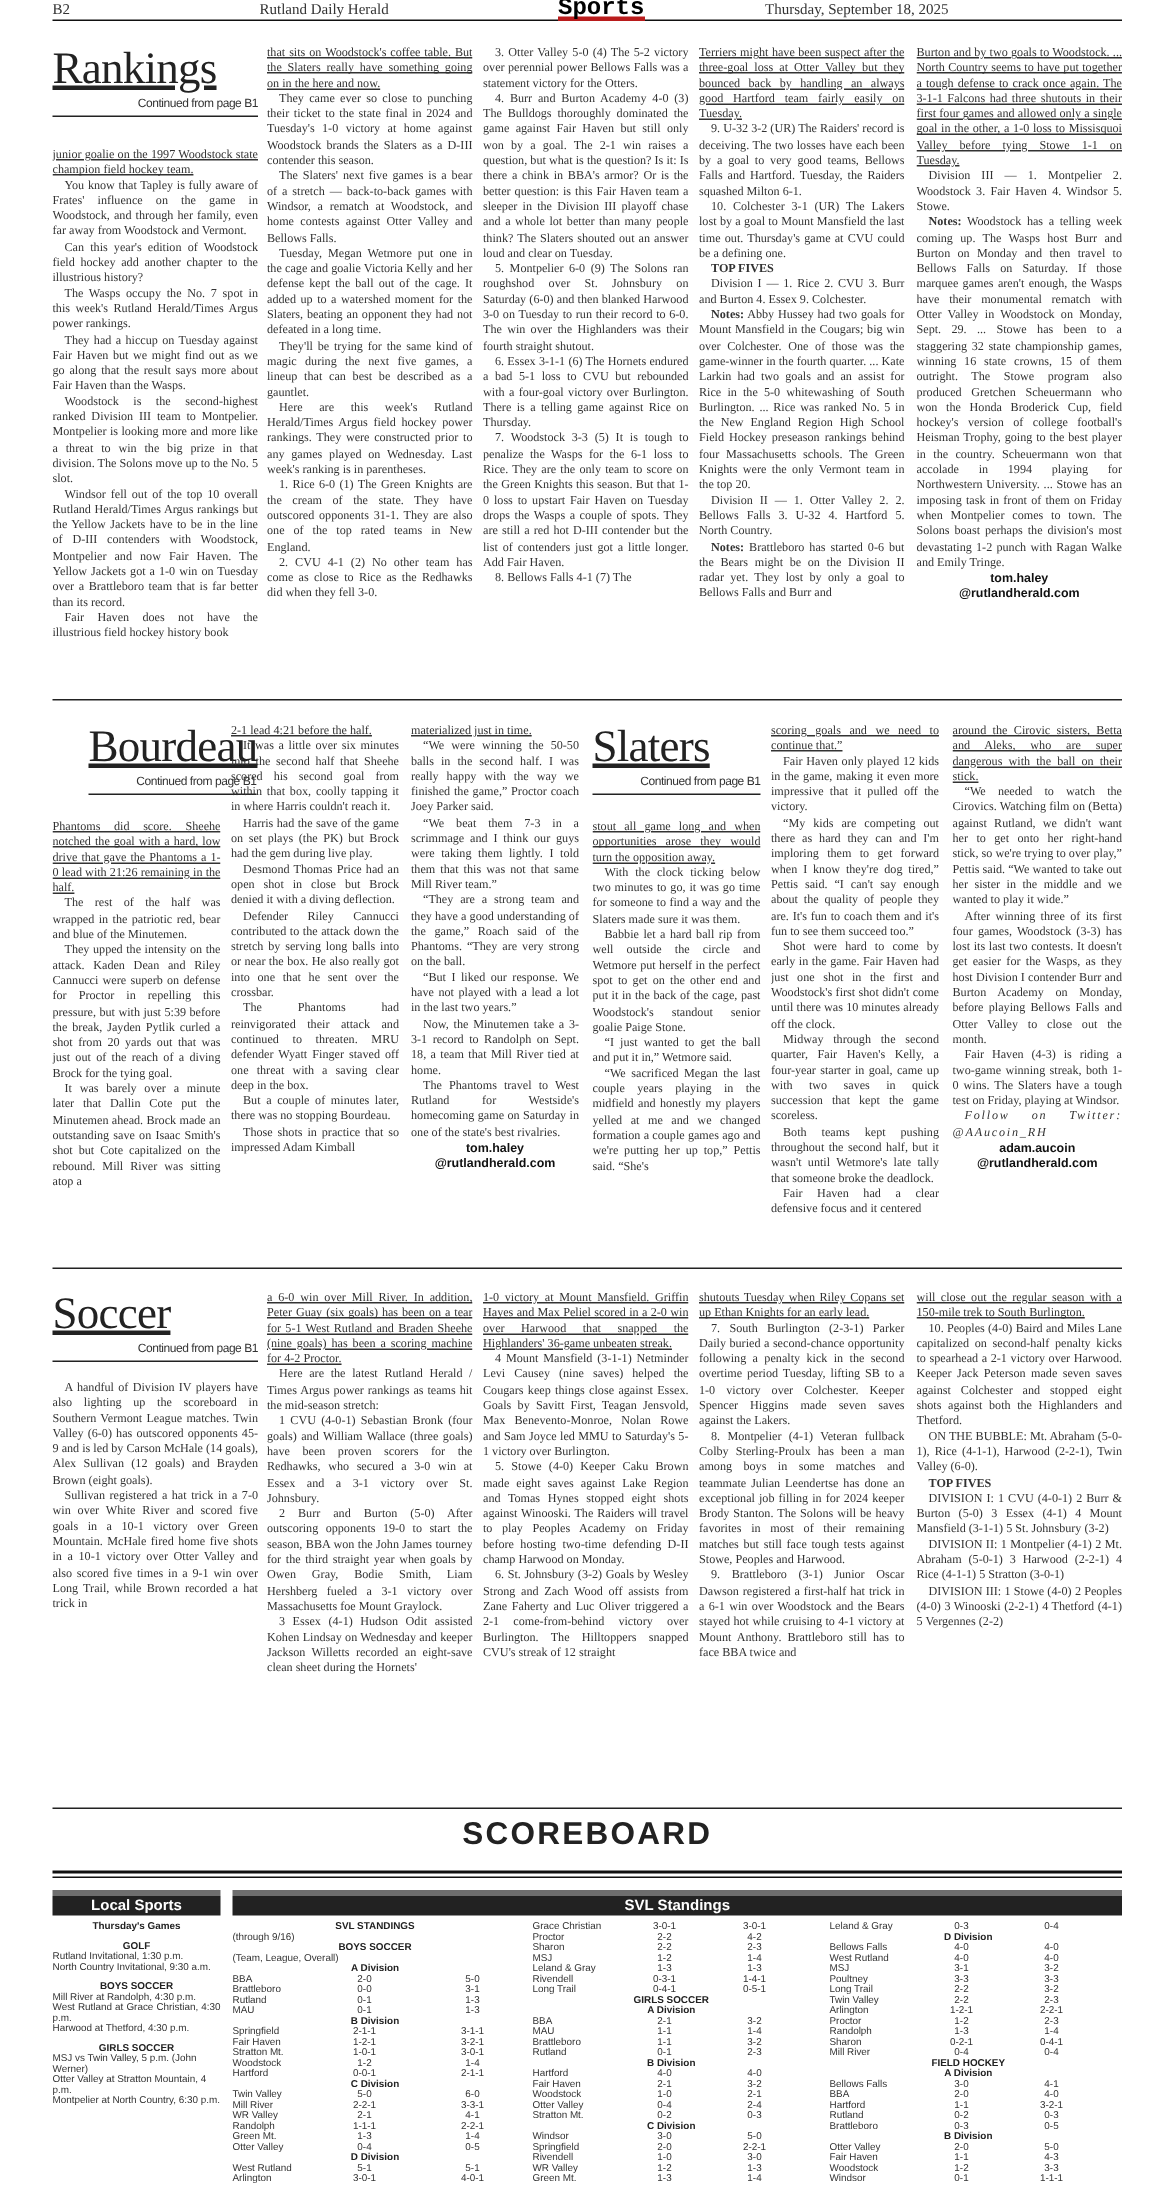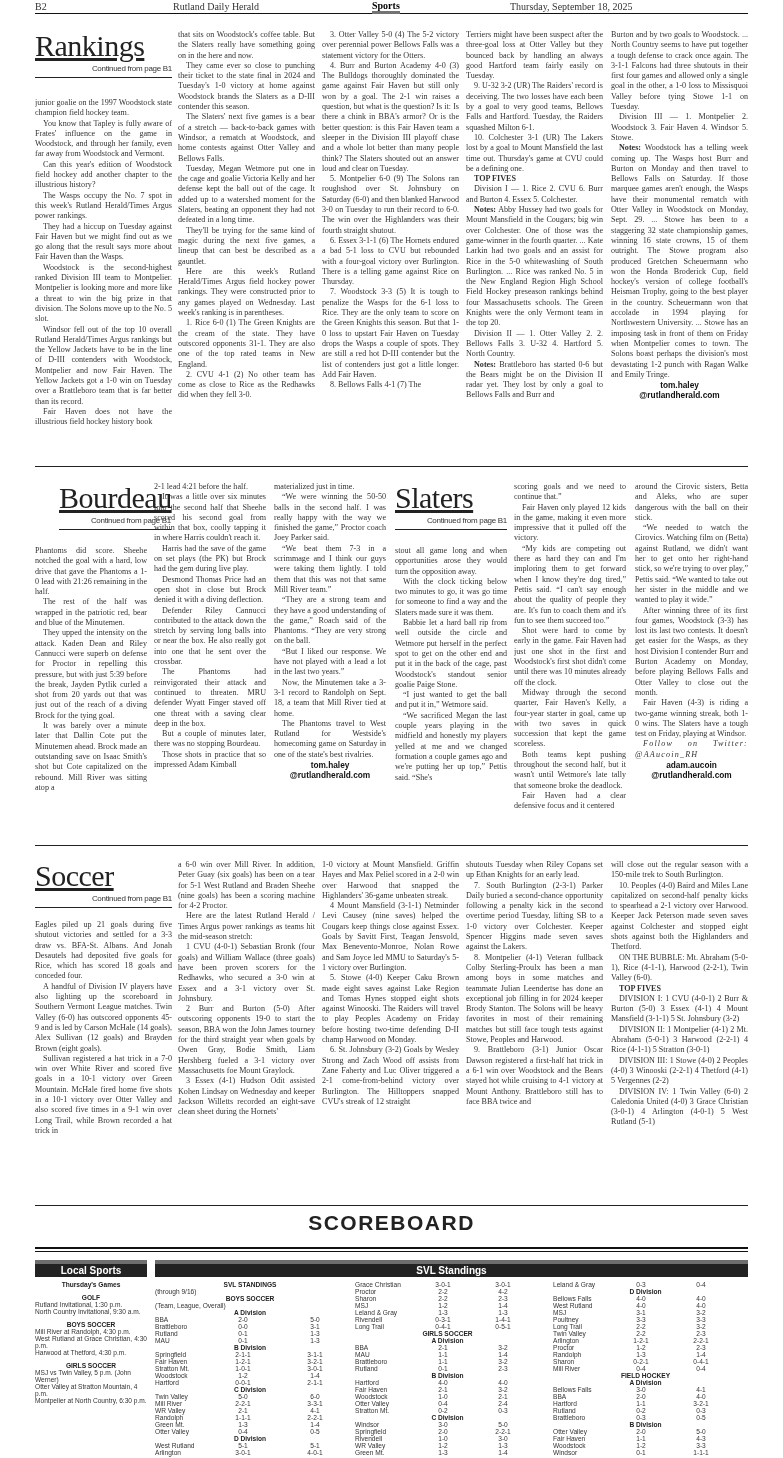--- a/index.html
+++ b/index.html
@@ -3,30 +3,30 @@
 <meta charset="utf-8">
 <style>
   * { box-sizing: border-box; margin: 0; padding: 0; }
   html, body { width: 783px; height: 1458px; background: #fff; overflow: hidden; }
   body { font-family: "Liberation Serif", "DejaVu Serif", serif; color: #222; position: relative; }
 
   .masthead { position: absolute; top: 0; left: 35px; width: 713px; height: 14px; border-bottom: 1.5px solid #111; font-size: 10px; color: #333; }
   .masthead span { position: absolute; top: 1px; }
   .mh-page { left: 0; }
   .mh-paper { left: 138px; }
-  .mh-section { left: 337px; font-family: Liberation Serif, serif; font-weight: bold; font-size: 10px; color: #000; border-bottom: 3px solid #737373; line-height: 11px; top: 0 !important; }
+  .mh-section { left: 337px; font-family: Liberation Mono, monospace; font-weight: bold; font-size: 16px; color: #000; border-bottom: 3px solid #b91c1c; line-height: 11px; top: 0 !important; }
   .mh-date { left: 475px; }
 
   .story { position: absolute; left: 35px; width: 713px; }
   .story-head { position: absolute; left: 0; top: 0; width: 137px; }
   .story-title { font-family: "Liberation Serif", serif; font-size: 30px; color: #222; line-height: 32px; letter-spacing: -0.5px; text-decoration: underline; }
   .story-cont { font-family: "Liberation Sans", sans-serif; font-size: 8px; text-align: right; color: #333; margin-top: 2px; padding-bottom: 4px; border-bottom: 1.5px solid #222; letter-spacing: -0.3px; }
   .col { position: absolute; font-size: 8.1px; line-height: 10.3px; text-align: justify; color: #333; overflow: hidden; }
   .col p { text-indent: 8px; }
-  .col p.noind { text-indent: 0; }
+  .col p.noind { text-indent: 0; text-decoration: underline; }
   .col .bold { font-weight: bold; }
   .byline { font-family: "Liberation Sans", sans-serif; font-weight: bold; font-size: 8.3px; text-align: center; color: #111; line-height: 10px; text-indent: 0 !important; }
   .twitter { font-style: italic; letter-spacing: 1.2px; }
   .rule { position: absolute; left: 35px; width: 713px; border-top: 1.5px solid #222; }
 
   .scoreboard-title { position: absolute; top: 1211px; left: 35px; width: 713px; text-align: center; font-family: "Liberation Sans", sans-serif; font-size: 21px; letter-spacing: 1.5px; color: #222; font-weight: bold; }
   .sb-rule1 { position: absolute; top: 1247px; left: 35px; width: 713px; border-top: 2px solid #111; }
   .sb-rule2 { position: absolute; top: 1251px; left: 35px; width: 713px; border-top: 1px solid #111; }
   .sb-bar { position: absolute; top: 1260px; height: 17px; background: linear-gradient(#6e6e6e 0 4px, #222 4px); color: #fff; font-family: "Liberation Sans", sans-serif; font-weight: bold; font-size: 10px; line-height: 21px; text-align: center; }
   .sb { position: absolute; font-family: "Liberation Sans", sans-serif; font-size: 6.6px; line-height: 7px; color: #333; }
@@ -79,21 +79,21 @@
     <p>5. Montpelier 6-0 (9) The Solons ran roughshod over St. Johnsbury on Saturday (6-0) and then blanked Harwood 3-0 on Tuesday to run their record to 6-0. The win over the Highlanders was their fourth straight shutout.</p>
     <p>6. Essex 3-1-1 (6) The Hornets endured a bad 5-1 loss to CVU but rebounded with a four-goal victory over Burlington. There is a telling game against Rice on Thursday.</p>
     <p>7. Woodstock 3-3 (5) It is tough to penalize the Wasps for the 6-1 loss to Rice. They are the only team to score on the Green Knights this season. But that 1-0 loss to upstart Fair Haven on Tuesday drops the Wasps a couple of spots. They are still a red hot D-III contender but the list of contenders just got a little longer. Add Fair Haven.</p>
     <p>8. Bellows Falls 4-1 (7) The</p>
   </div>
   <div class="col" style="left:431px; top:0; width:137px; height:413px;">
     <p class="noind">Terriers might have been suspect after the three-goal loss at Otter Valley but they bounced back by handling an always good Hartford team fairly easily on Tuesday.</p>
     <p>9. U-32 3-2 (UR) The Raiders' record is deceiving. The two losses have each been by a goal to very good teams, Bellows Falls and Hartford. Tuesday, the Raiders squashed Milton 6-1.</p>
     <p>10. Colchester 3-1 (UR) The Lakers lost by a goal to Mount Mansfield the last time out. Thursday's game at CVU could be a defining one.</p>
     <p class="bold">TOP FIVES</p>
-    <p>Division I — 1. Rice 2. CVU 6. Burr and Burton 4. Essex 5. Colchester.</p>
+    <p>Division I — 1. Rice 2. CVU 3. Burr and Burton 4. Essex 9. Colchester.</p>
     <p><span class="bold">Notes:</span> <span>Abby Hussey had two goals for Mount Mansfield in the Cougars; big win over Colchester. One of those was the game-winner in the fourth quarter. ... Kate Larkin had two goals and an assist for Rice in the 5-0 whitewashing of South Burlington. ... Rice was ranked No. 5 in the New England Region High School Field Hockey preseason rankings behind four Massachusetts schools. The Green Knights were the only Vermont team in the top 20.</span></p>
     <p>Division II — 1. Otter Valley 2. 2. Bellows Falls 3. U-32 4. Hartford 5. North Country.</p>
     <p><span class="bold">Notes:</span> <span>Brattleboro has started 0-6 but the Bears might be on the Division II radar yet. They lost by only a goal to Bellows Falls and Burr and</span></p>
   </div>
   <div class="col" style="left:576px; top:0; width:137px; height:413px;">
     <p class="noind">Burton and by two goals to Woodstock. ... North Country seems to have put together a tough defense to crack once again. The 3-1-1 Falcons had three shutouts in their first four games and allowed only a single goal in the other, a 1-0 loss to Missisquoi Valley before tying Stowe 1-1 on Tuesday.</p>
     <p>Division III — 1. Montpelier 2. Woodstock 3. Fair Haven 4. Windsor 5. Stowe.</p>
     <p><span class="bold">Notes:</span> <span>Woodstock has a telling week coming up. The Wasps host Burr and Burton on Monday and then travel to Bellows Falls on Saturday. If those marquee games aren't enough, the Wasps have their monumental rematch with Otter Valley in Woodstock on Monday, Sept. 29. ... Stowe has been to a staggering 32 state championship games, winning 16 state crowns, 15 of them outright. The Stowe program also produced Gretchen Scheuermann who won the Honda Broderick Cup, field hockey's version of college football's Heisman Trophy, going to the best player in the country. Scheuermann won that accolade in 1994 playing for Northwestern University. ... Stowe has an imposing task in front of them on Friday when Montpelier comes to town. The Solons boast perhaps the division's most devastating 1-2 punch with Ragan Walke and Emily Tringe.</span></p>
     <p class="byline">tom.haley</p>
     <p class="byline">@rutlandherald.com</p>
@@ -167,21 +167,20 @@
   </div>
 </div>
 <div class="rule" style="top:845px;"></div>
 
 <div class="story" style="top:860px; height:330px;">
   <div class="story-head">
     <div class="story-title">Soccer</div>
     <div class="story-cont">Continued from page B1</div>
   </div>
   <div class="col" style="left:0; top:60px; width:137px; height:262px;">
-    <p class="noind">Eagles piled up 21 goals during five shutout victories and settled for a 3-3 draw vs. BFA-St. Albans. And Jonah Desautels had deposited five goals for Rice, which has scored 18 goals and conceded four.</p>
     <p>A handful of Division IV players have also lighting up the scoreboard in Southern Vermont League matches. Twin Valley (6-0) has outscored opponents 45-9 and is led by Carson McHale (14 goals), Alex Sullivan (12 goals) and Brayden Brown (eight goals).</p>
     <p>Sullivan registered a hat trick in a 7-0 win over White River and scored five goals in a 10-1 victory over Green Mountain. McHale fired home five shots in a 10-1 victory over Otter Valley and also scored five times in a 9-1 win over Long Trail, while Brown recorded a hat trick in</p>
   </div>
   <div class="col" style="left:143px; top:0; width:137px; height:322px;">
     <p class="noind">a 6-0 win over Mill River. In addition, Peter Guay (six goals) has been on a tear for 5-1 West Rutland and Braden Sheehe (nine goals) has been a scoring machine for 4-2 Proctor.</p>
     <p>Here are the latest Rutland Herald / Times Argus power rankings as teams hit the mid-season stretch:</p>
     <p>1 CVU (4-0-1) Sebastian Bronk (four goals) and William Wallace (three goals) have been proven scorers for the Redhawks, who secured a 3-0 win at Essex and a 3-1 victory over St. Johnsbury.</p>
     <p>2 Burr and Burton (5-0) After outscoring opponents 19-0 to start the season, BBA won the John James tourney for the third straight year when goals by Owen Gray, Bodie Smith, Liam Hershberg fueled a 3-1 victory over Massachusetts foe Mount Graylock.</p>
     <p>3 Essex (4-1) Hudson Odit assisted Kohen Lindsay on Wednesday and keeper Jackson Willetts recorded an eight-save clean sheet during the Hornets'</p>
   </div>
@@ -198,21 +197,20 @@
     <p>9. Brattleboro (3-1) Junior Oscar Dawson registered a first-half hat trick in a 6-1 win over Woodstock and the Bears stayed hot while cruising to 4-1 victory at Mount Anthony. Brattleboro still has to face BBA twice and</p>
   </div>
   <div class="col" style="left:576px; top:0; width:137px; height:322px;">
     <p class="noind">will close out the regular season with a 150-mile trek to South Burlington.</p>
     <p>10. Peoples (4-0) Baird and Miles Lane capitalized on second-half penalty kicks to spearhead a 2-1 victory over Harwood. Keeper Jack Peterson made seven saves against Colchester and stopped eight shots against both the Highlanders and Thetford.</p>
     <p>ON THE BUBBLE: Mt. Abraham (5-0-1), Rice (4-1-1), Harwood (2-2-1), Twin Valley (6-0).</p>
     <p class="bold">TOP FIVES</p>
     <p>DIVISION I: 1 CVU (4-0-1) 2 Burr &amp; Burton (5-0) 3 Essex (4-1) 4 Mount Mansfield (3-1-1) 5 St. Johnsbury (3-2)</p>
     <p>DIVISION II: 1 Montpelier (4-1) 2 Mt. Abraham (5-0-1) 3 Harwood (2-2-1) 4 Rice (4-1-1) 5 Stratton (3-0-1)</p>
     <p>DIVISION III: 1 Stowe (4-0) 2 Peoples (4-0) 3 Winooski (2-2-1) 4 Thetford (4-1) 5 Vergennes (2-2)</p>
-    <p>DIVISION IV: 1 Twin Valley (6-0) 2 Caledonia United (4-0) 3 Grace Christian (3-0-1) 4 Arlington (4-0-1) 5 West Rutland (5-1)</p>
   </div>
 </div>
 <div class="rule" style="top:1205px;"></div>
 
 <div class="scoreboard-title">SCOREBOARD</div>
 <div class="sb-rule1"></div>
 <div class="sb-rule2"></div>
 
 <div class="sb-bar" style="left:35px; width:112px;">Local Sports</div>
 <div class="sb-bar" style="left:155px; width:593px;">SVL Standings</div>

